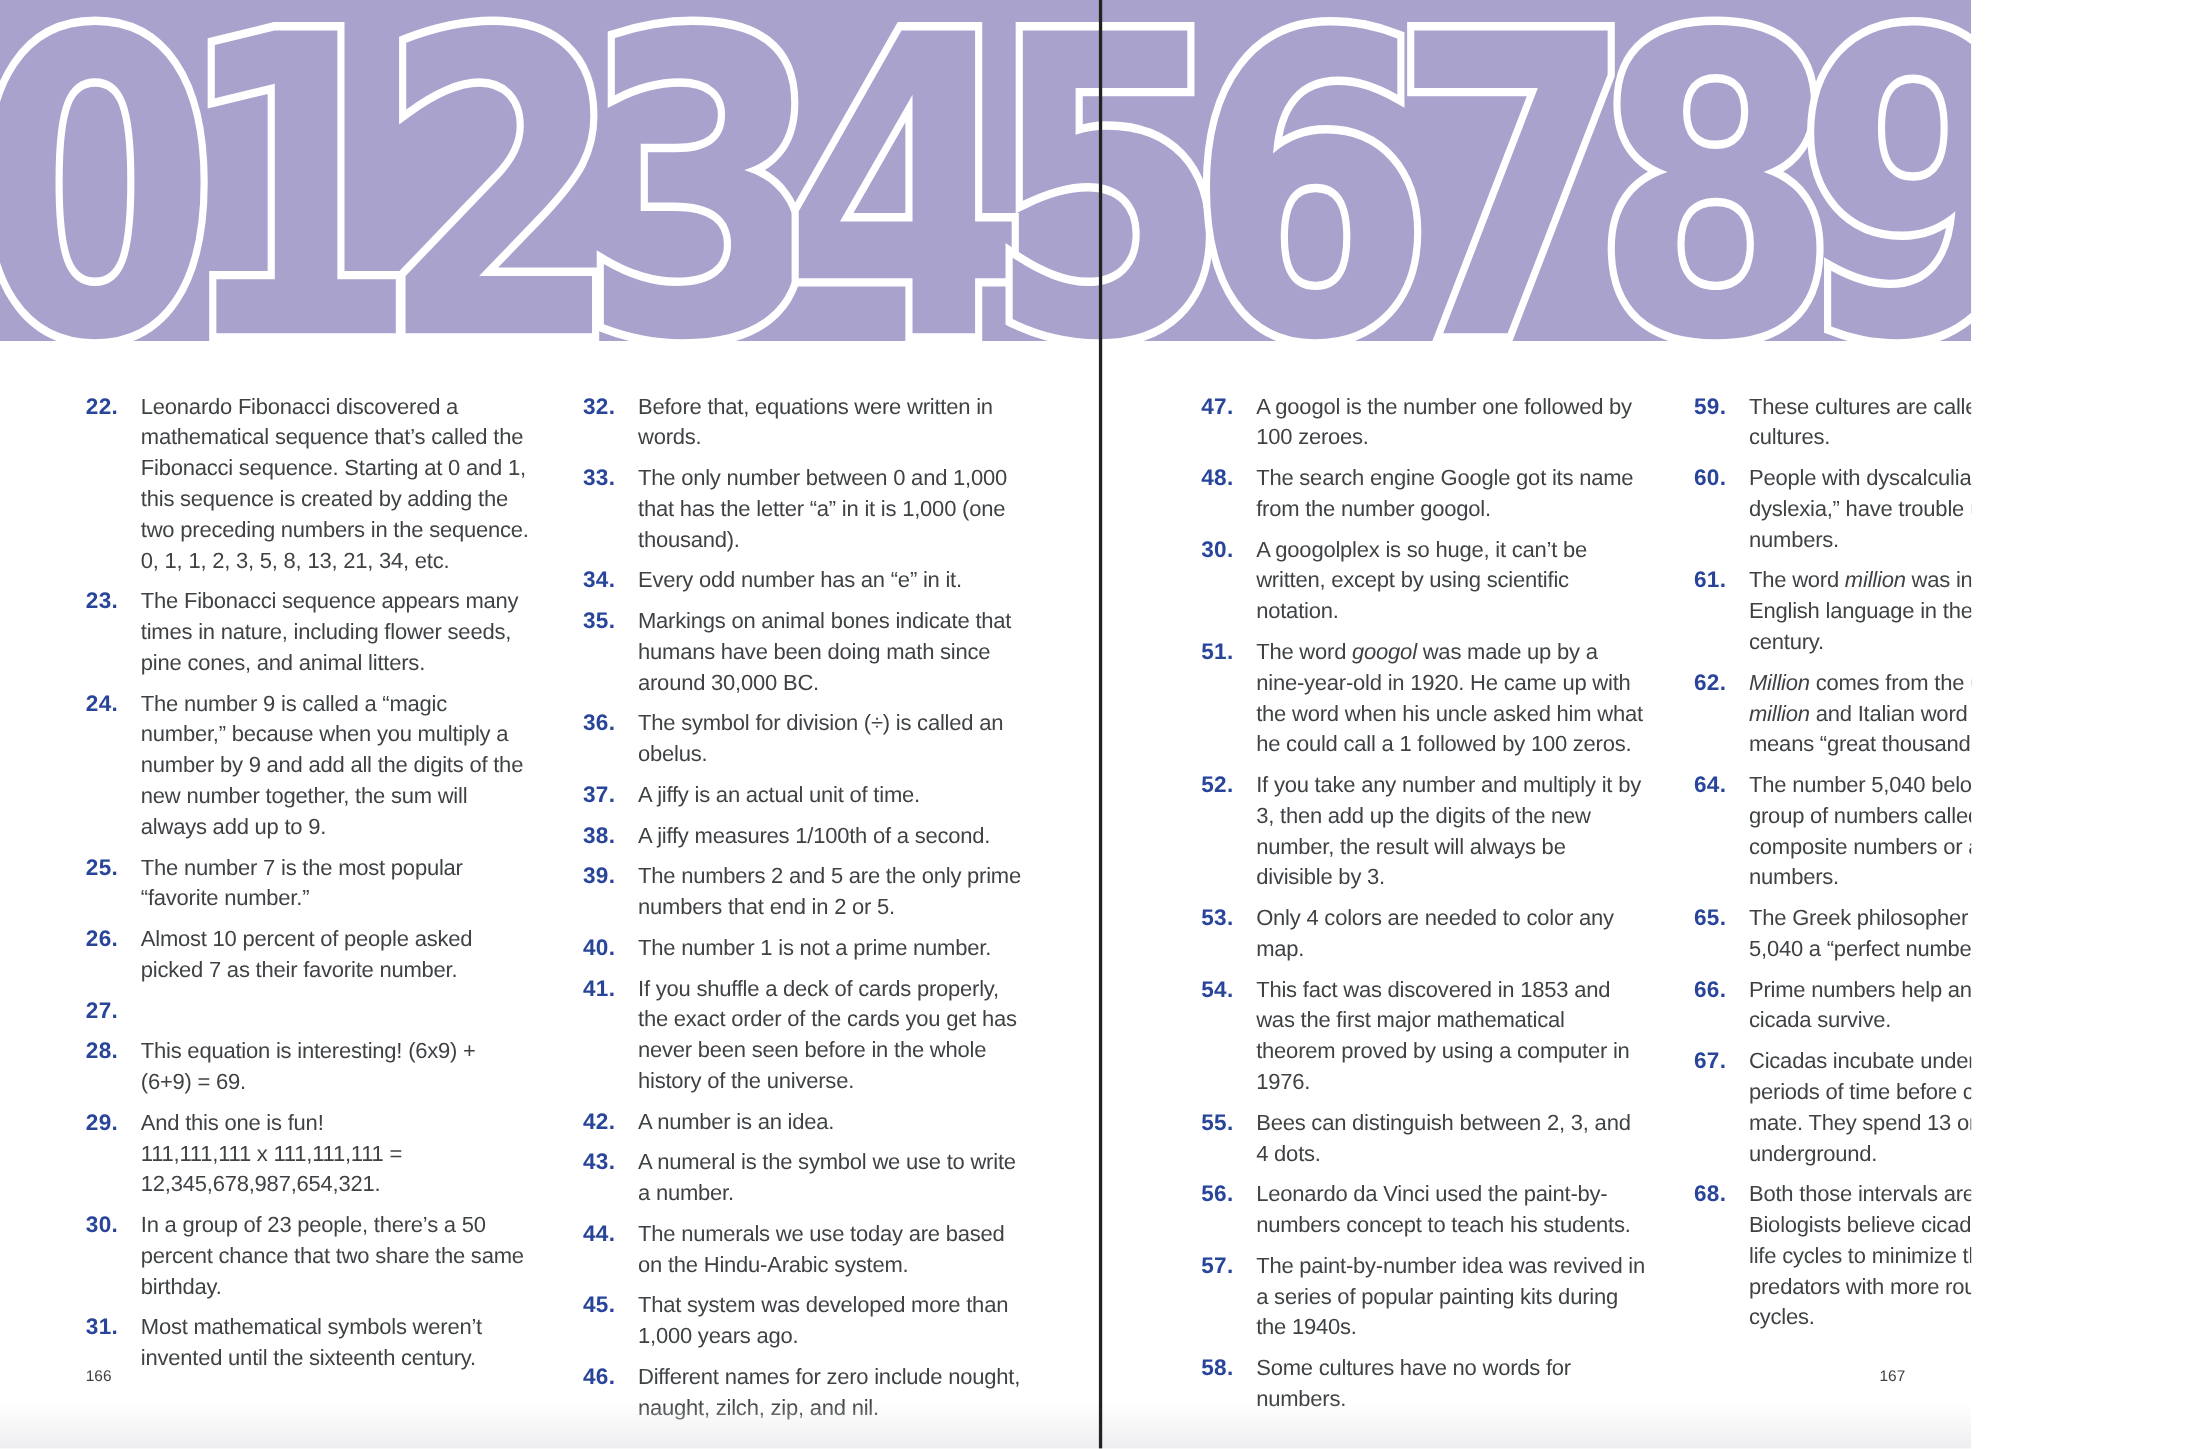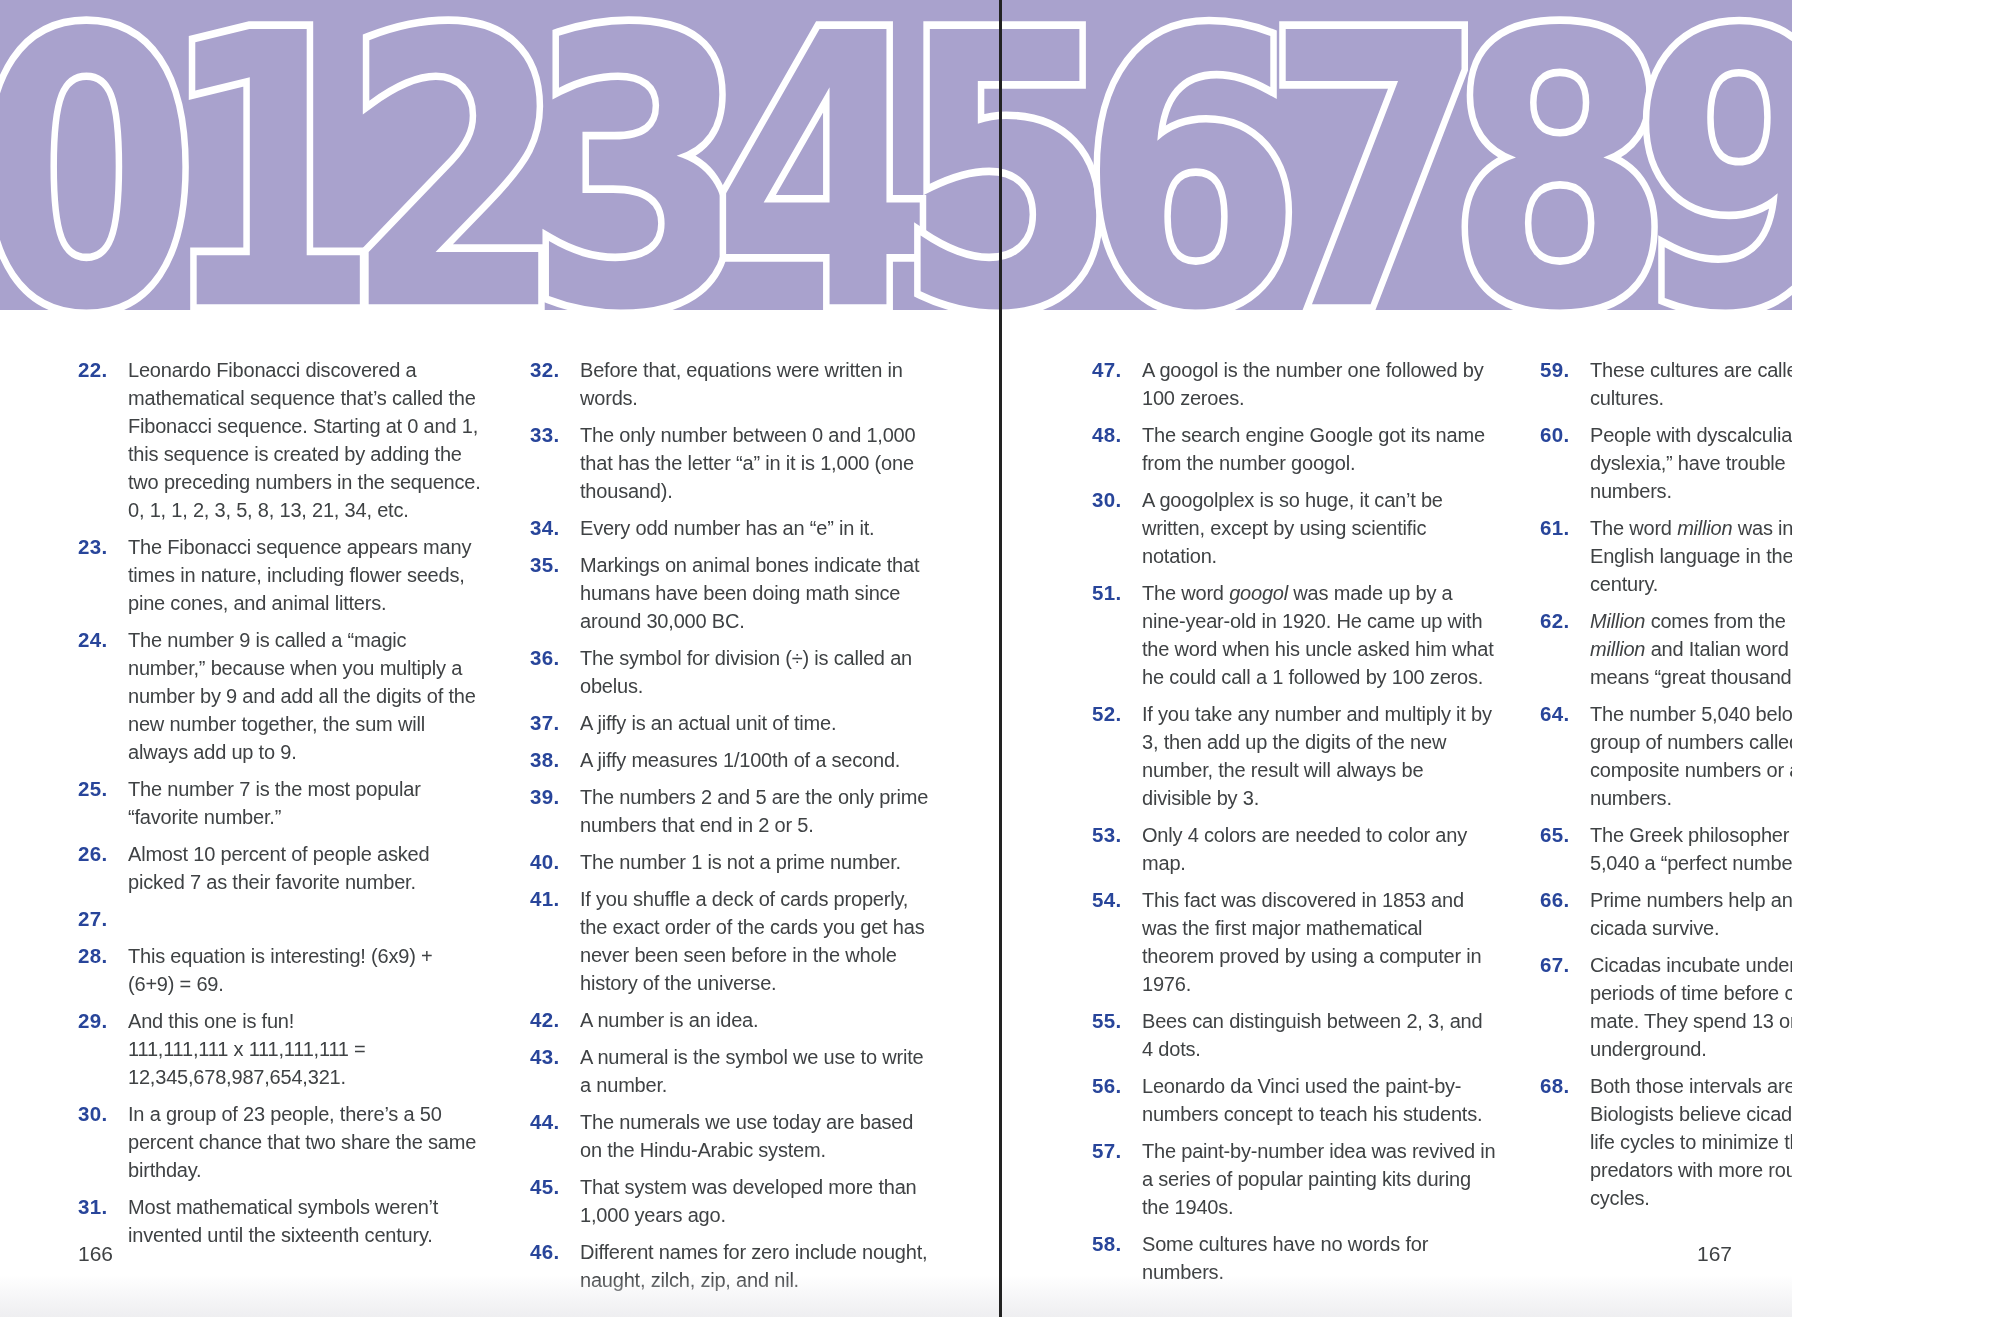--- a/index.html
+++ b/index.html
@@ -34,21 +34,21 @@
   .fact { display:flex; margin-bottom:9px; }
   .fact-num {
     flex:0 0 50px; font-weight:700; color:var(--fact_number,#28459a);
     font-size:20.5px; line-height:28px; letter-spacing:.3px;
   }
   .fact-text {
     flex:1; color:var(--body_text,#3f4244);
     font-size:20px; line-height:28px; letter-spacing:-.2px;
   }
   .page-num {
-    position:absolute; top:1242px; font-size:21px;
+    position:absolute; top:1242px; font-size:14px;
     color:var(--body_text,#3f4244); z-index:4;
   }
   .page-num.left { left:78px; }
   .page-num.right { right:60px; }
   .bottom-shade {
     position:absolute; left:0; bottom:0; width:100%; height:42px;
     background:linear-gradient(rgba(255,255,255,0), #ebebee);
     opacity:.85; z-index:3; pointer-events:none;
   }
 </style>

